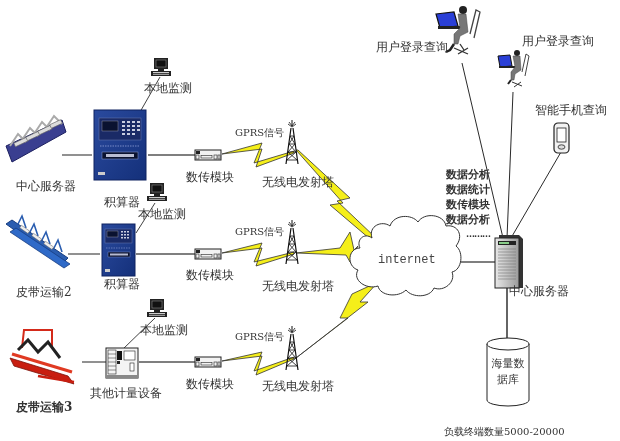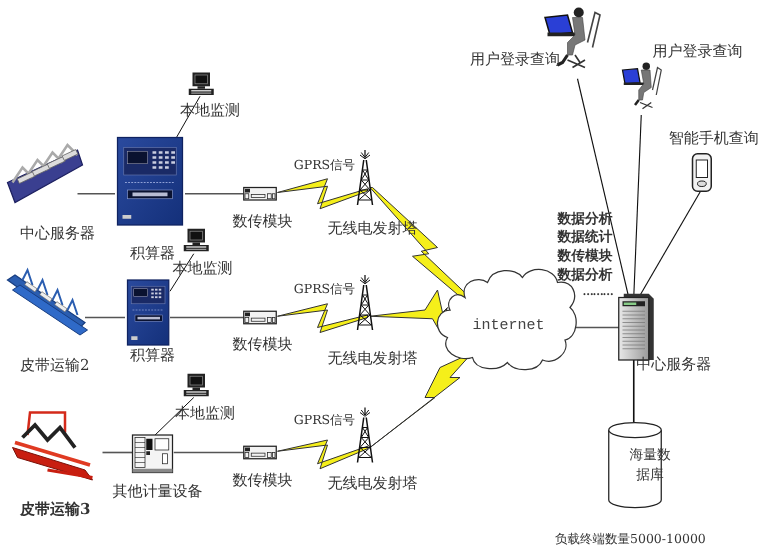--- a/index.html
+++ b/index.html
@@ -288,22 +288,22 @@
 <div class="stack" style="left:446px; top:167px;">
   <div>数据分析</div>
   <div>数据统计</div>
   <div>数传模块</div>
   <div>数据分析</div>
   <div style="font-size:9px; letter-spacing:-1px;">………</div>
 </div>
 
 <div class="lbl" style="left:481px; top:285px;margin-left:28px;">中心服务器</div>
 
-<div class="db-text" style="left:487px; top:356px; width:42px;margin-left:12px;">
+<div class="db-text" style="left:487px; top:356px; width:42px;">
   <div>海量数</div>
   <div>据库</div>
 </div>
 
 <div class="lbl" style="left:376px; top:41px;">用户登录查询</div>
 <div class="lbl" style="left:522px; top:35px;">用户登录查询</div>
 <div class="lbl" style="left:535px; top:104px;">智能手机查询</div>
 
-<div class="lbl" style="left:444px; top:425px; font-size:10px;">负载终端数量5000-10000</div>
+<div class="lbl" style="left:444px; top:425px; font-size:10px;">负载终端数量5000-20000</div>
 
 </body></html>

